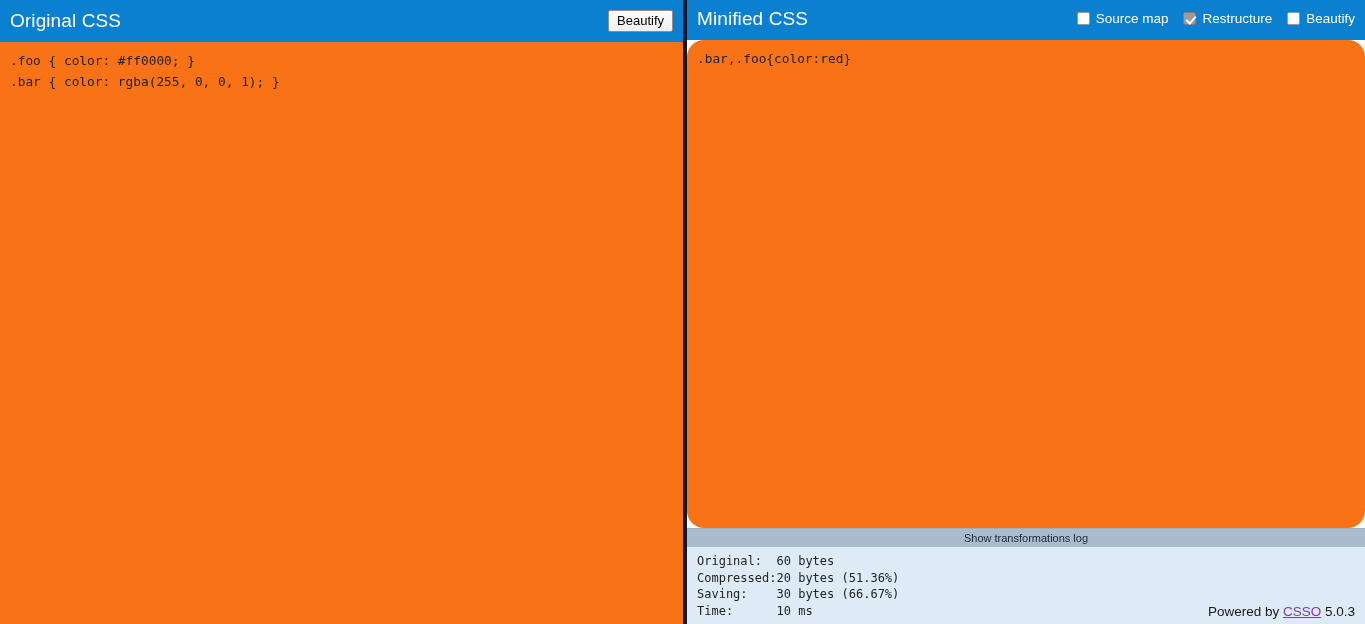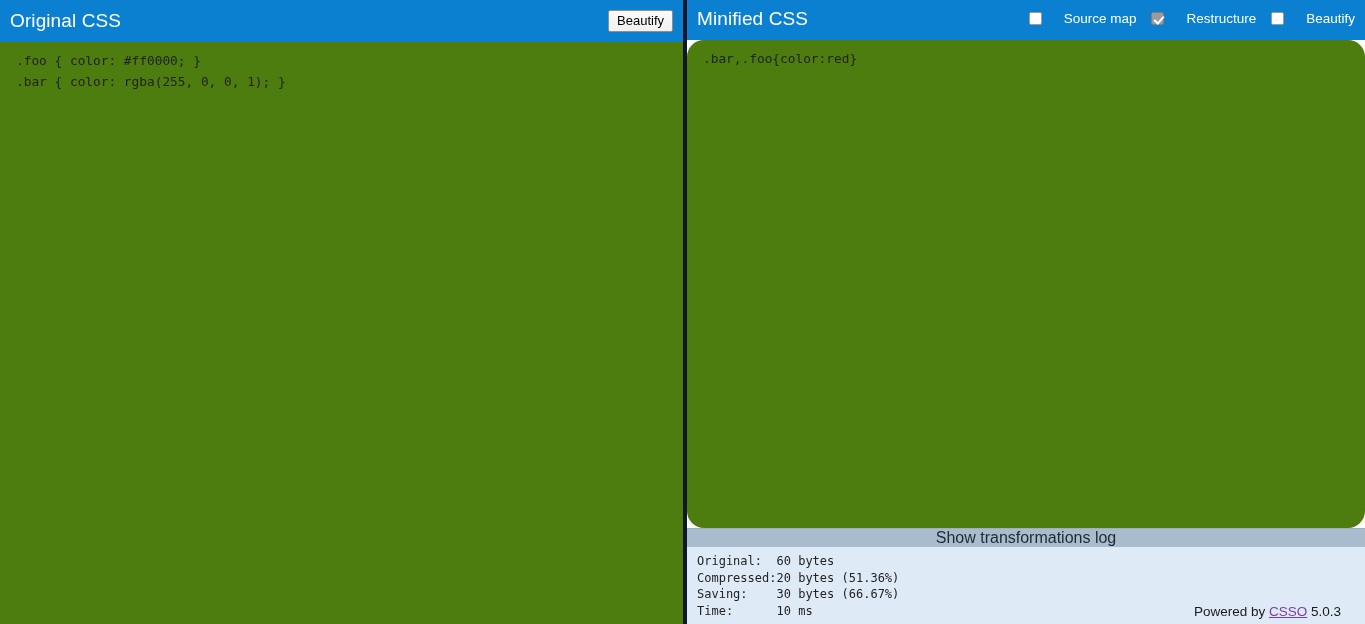--- a/index.html
+++ b/index.html
@@ -69,21 +69,21 @@
     border-radius: 2px;
     padding: 2px 8px 3px 8px;
     line-height: 15px;
     cursor: pointer;
   }
 
   
   .cb-group {
     display: flex;
     align-items: center;
-    gap: 22px;
+    gap: 6px;
     cursor: pointer;
     user-select: none;
   }
   .cb-box {
     width: 13px;
     height: 13px;
     box-sizing: border-box;
     border: 1px solid #9a9a9a;
     background: #ffffff;
     border-radius: 2px;
@@ -110,22 +110,22 @@
     color: #ffffff;
     font-size: 13.5px;
     font-family: "Liberation Sans", sans-serif;
     white-space: nowrap;
   }
 
   
   .editor {
     flex: 1 1 auto;
     overflow: hidden;
-    background: #4d7c0f;
-    padding: 8px 10px 0 16px;
+    background: #f97316;
+    padding: 8px 10px 0 10px;
     box-sizing: border-box;
   }
   .code {
     font-family: "DejaVu Sans Mono", "Liberation Mono", monospace;
     font-size: 12.8px;
     line-height: 21px;
     color: #222222;
     white-space: pre;
     margin: 0;
   }
@@ -133,21 +133,21 @@
   
   .panel-right .editor { height: 488px; flex: none; border-radius: 17px; }
 
   
   .log-bar {
     height: 19px;
     min-height: 19px;
     background: #a9bccd;
     color: #1d2a35;
     font-family: "Liberation Sans", sans-serif;
-    font-size: 16px;
+    font-size: 11px;
     display: flex;
     align-items: center;
     justify-content: center;
     cursor: pointer;
     border-top: 1px solid #9cb0c2;
     box-sizing: border-box;
   }
 
   
   .stats-area {
@@ -170,21 +170,21 @@
     font-size: 12px;
     line-height: 16.8px;
     color: #232323;
     white-space: pre;
     vertical-align: top;
   }
   .stats-label { padding-right: 8px; margin-top: 19px; }
 
   .powered {
     position: absolute;
-    right: 24px;
+    right: 10px;
     bottom: 3px;
     font-family: "Liberation Sans", sans-serif;
     font-size: 13.5px;
     color: #1a1a1a;
     white-space: nowrap;
   }
   .powered a {
     color: #7b3fa0;
     text-decoration: underline;
   }

